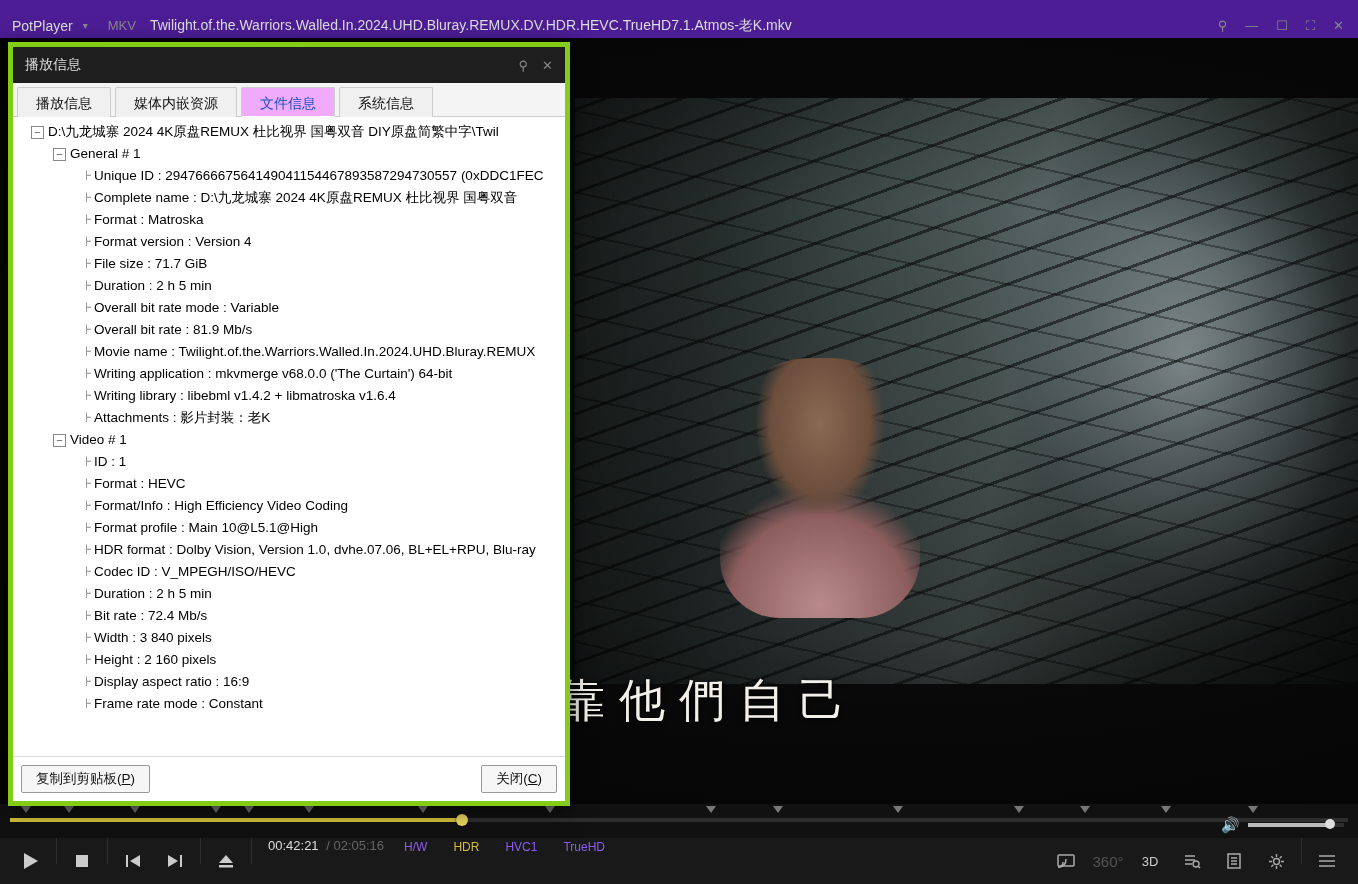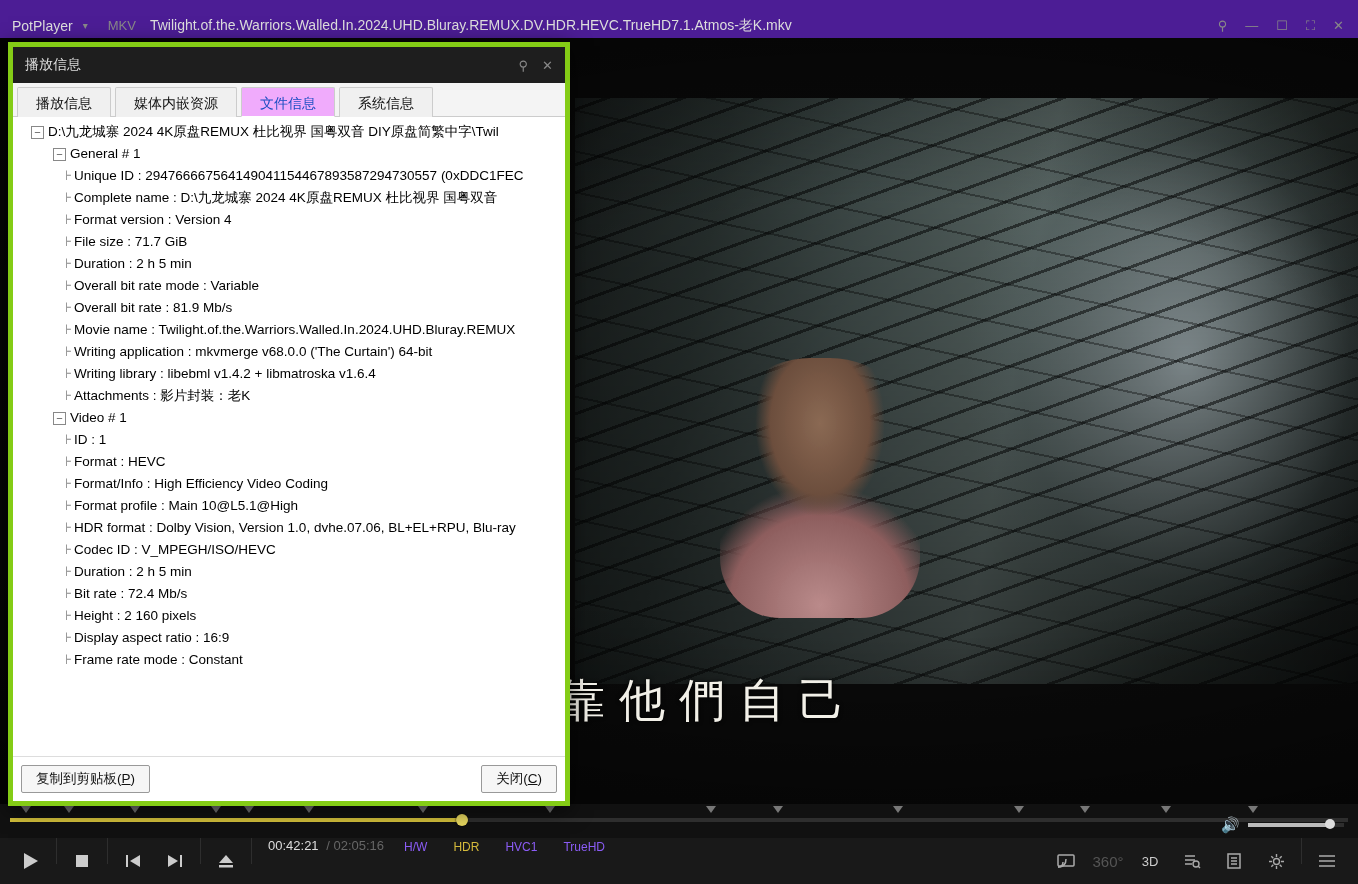--- a/index.html
+++ b/index.html
@@ -40,21 +40,21 @@
   .info-title .tbtn{color:#888;margin-left:14px;cursor:pointer;font-size:13px}
   .tabs { height:34px; display:flex; border-bottom:1px solid #ccc; background:#f4f4f4; }
   .tab { padding:7px 18px; border:1px solid #ccc; border-bottom:none; margin:4px 0 -1px 4px; background:#f0f0f0; color:#111; font-size:14px; border-radius:2px 2px 0 0; cursor:pointer; }
   .tab.active { background:#f0abfc; color:#1a4ec2; border-bottom:1px solid #fff; }
   .tree-wrap { flex:1; overflow:auto; padding:4px 0; background:#fff; color:#000; font-size:13.5px; line-height:22px; }
   .tree-wrap::-webkit-scrollbar{width:16px;height:16px}
   .tree-wrap::-webkit-scrollbar-thumb{background:#c4c4c4;border:1px solid #aaa}
   .tree-wrap::-webkit-scrollbar-track{background:#f0f0f0}
   .node { white-space:nowrap; padding-left:18px; }
   .node.l1{padding-left:40px}
-  .node.l2{padding-left:52px}
+  .node.l2{padding-left:72px}
   .tw { display:inline-block; width:13px; height:13px; border:1px solid #888; color:#555; font-size:11px; line-height:11px; text-align:center; margin-right:4px; cursor:pointer; background:#fff; vertical-align:middle; }
   .dconn{color:#888;margin-right:2px}
   .btn-row { padding:8px; border-top:1px solid #ddd; display:flex; justify-content:space-between; background:#fff;}
   .btn { padding:4px 14px; border:1px solid #999; background:#f6f6f6; color:#111; font-size:13.5px; cursor:pointer; border-radius:2px; }
   .btn u{text-decoration:underline}
 
   
   .timeline { position:absolute; left:0; right:0; bottom:46px; height:34px; background:#111; }
   .chapmarks { position:absolute; top:0; left:10px; right:10px; height:10px; }
   .chapmarks span{position:absolute;top:2px;width:0;height:0;border-left:5px solid transparent;border-right:5px solid transparent;border-top:7px solid #777}
@@ -115,38 +115,40 @@
       <div class="tab">播放信息</div>
       <div class="tab">媒体内嵌资源</div>
       <div class="tab active">文件信息</div>
       <div class="tab">系统信息</div>
     </div>
   <div class="tree-wrap" id="tree">
       <div class="node "><span class="tw">−</span>D:\九龙城寨 2024 4K原盘REMUX 杜比视界 国粤双音 DIY原盘简繁中字\Twil</div>
       <div class="node l1"><span class="tw">−</span>General # 1</div>
       <div class="node l2"><span class="dconn">⊦</span>Unique ID : 294766667564149041154467893587294730557 (0xDDC1FEC</div>
       <div class="node l2"><span class="dconn">⊦</span>Complete name : D:\九龙城寨 2024 4K原盘REMUX 杜比视界 国粤双音</div>
+      <div class="node l2"><span class="dconn">⊦</span>Format : Matroska</div>
       <div class="node l2"><span class="dconn">⊦</span>Format version : Version 4</div>
       <div class="node l2"><span class="dconn">⊦</span>File size : 71.7 GiB</div>
       <div class="node l2"><span class="dconn">⊦</span>Duration : 2 h 5 min</div>
       <div class="node l2"><span class="dconn">⊦</span>Overall bit rate mode : Variable</div>
       <div class="node l2"><span class="dconn">⊦</span>Overall bit rate : 81.9 Mb/s</div>
       <div class="node l2"><span class="dconn">⊦</span>Movie name : Twilight.of.the.Warriors.Walled.In.2024.UHD.Bluray.REMUX</div>
       <div class="node l2"><span class="dconn">⊦</span>Writing application : mkvmerge v68.0.0 ('The Curtain') 64-bit</div>
       <div class="node l2"><span class="dconn">⊦</span>Writing library : libebml v1.4.2 + libmatroska v1.6.4</div>
       <div class="node l2"><span class="dconn">⊦</span>Attachments : 影片封装：老K</div>
       <div class="node l1"><span class="tw">−</span>Video # 1</div>
       <div class="node l2"><span class="dconn">⊦</span>ID : 1</div>
       <div class="node l2"><span class="dconn">⊦</span>Format : HEVC</div>
       <div class="node l2"><span class="dconn">⊦</span>Format/Info : High Efficiency Video Coding</div>
       <div class="node l2"><span class="dconn">⊦</span>Format profile : Main 10@L5.1@High</div>
       <div class="node l2"><span class="dconn">⊦</span>HDR format : Dolby Vision, Version 1.0, dvhe.07.06, BL+EL+RPU, Blu-ray</div>
       <div class="node l2"><span class="dconn">⊦</span>Codec ID : V_MPEGH/ISO/HEVC</div>
       <div class="node l2"><span class="dconn">⊦</span>Duration : 2 h 5 min</div>
       <div class="node l2"><span class="dconn">⊦</span>Bit rate : 72.4 Mb/s</div>
+      <div class="node l2"><span class="dconn">⊦</span>Width : 3 840 pixels</div>
       <div class="node l2"><span class="dconn">⊦</span>Height : 2 160 pixels</div>
       <div class="node l2"><span class="dconn">⊦</span>Display aspect ratio : 16:9</div>
       <div class="node l2"><span class="dconn">⊦</span>Frame rate mode : Constant</div>
     </div>
   <div class="btn-row">
     <button class="btn"><span>复制到剪贴板(</span><u>P</u>)</button>
     <button class="btn"><span>关闭(</span><u>C</u>)</button>
   </div>
 </div>
 

